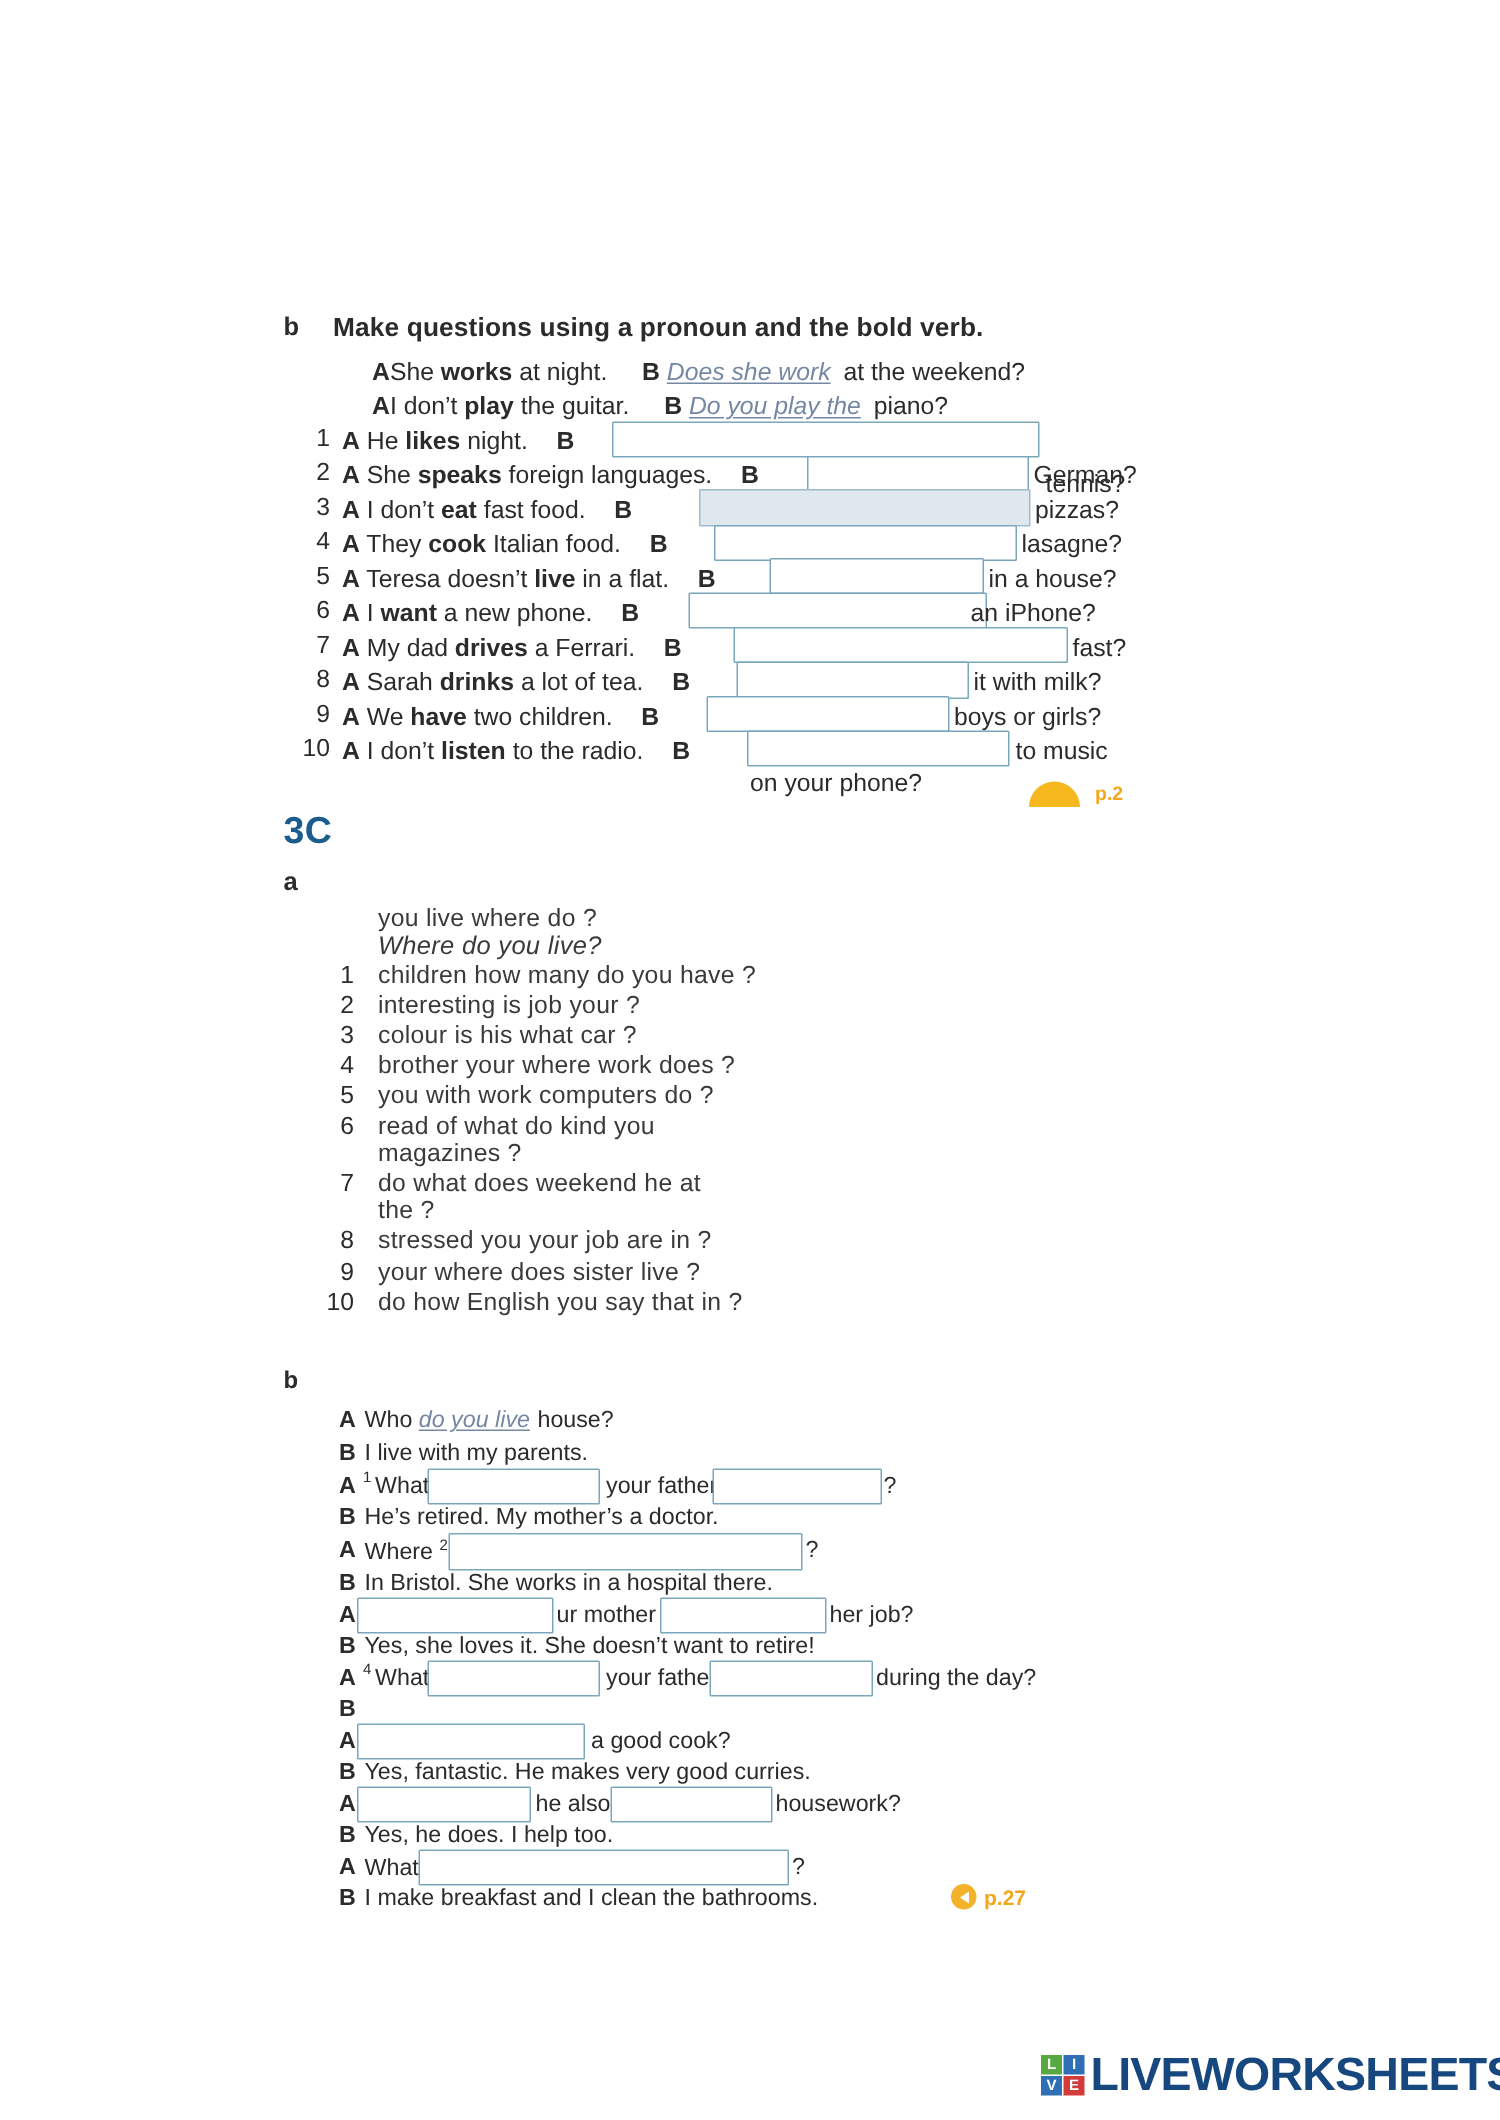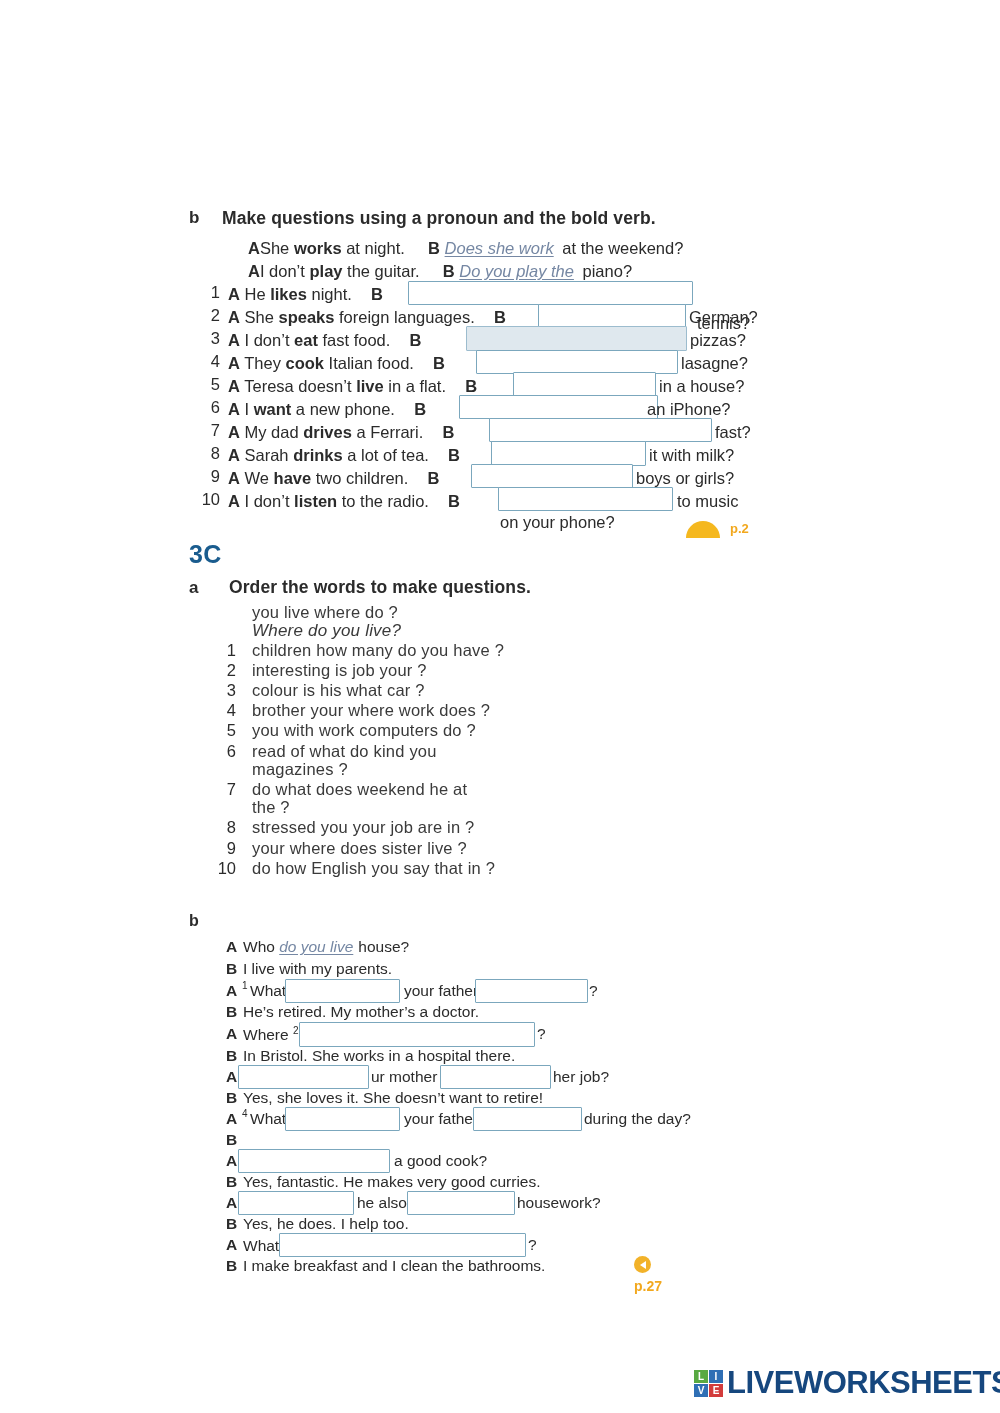--- a/index.html
+++ b/index.html
@@ -94,21 +94,21 @@
   }
   .conv-letter{
     position:absolute;
     font-size:15.5px;
     font-weight:bold;
     color:#2b2b2b;
   }
   .sup{font-size:10px;vertical-align:super;}
 
   
-  .pref{position:absolute;display:flex;align-items:flex-start;gap:5px;flex-direction:column;}
+  .pref{position:absolute;display:flex;align-items:flex-end;gap:5px;}
   .pref-circle{
     width:17px;height:17px;border-radius:50%;
     background:#f2b229;display:flex;align-items:center;justify-content:center;
   }
   .pref-arrow{
     width:0;height:0;
     border-top:4px solid transparent;
     border-bottom:4px solid transparent;
     border-right:6px solid #ffffff;
   }
@@ -275,21 +275,20 @@
     <div class="ex1-row" style="left:677px;top:490px;">to music</div>
     <div class="ex1-row" style="left:500px;top:511px;">on your phone?</div>
 
     <div class="pref-cut" style="left:686px;top:521px;"></div>
     <div class="pref-cut-text" style="left:730px;top:521px;">p.2</div>
   </div>
 
   <div class="sec-title" style="left:189px;top:540px;">3C</div>
 
   <div class="ex-letter" style="left:189px;top:578px;">a</div>
-  <div class="ex-head" style="left:229px;top:577px;">Order the words to make questions.</div>
 
   <div class="wordline" style="left:252px;top:603px;">you   live   where   do   ?</div>
   <div class="wordline answer-ital-plain" style="left:252px;top:621px;font-size:17px;">Where do you live?</div>
 
   <div class="num" style="left:216px;top:641px;width:20px;">1</div>
   <div class="wordline" style="left:252px;top:641px;">children   how   many   do   you   have   ?</div>
 
   <div class="num" style="left:216px;top:661px;width:20px;">2</div>
   <div class="wordline" style="left:252px;top:661px;">interesting   is   job   your   ?</div>
 

